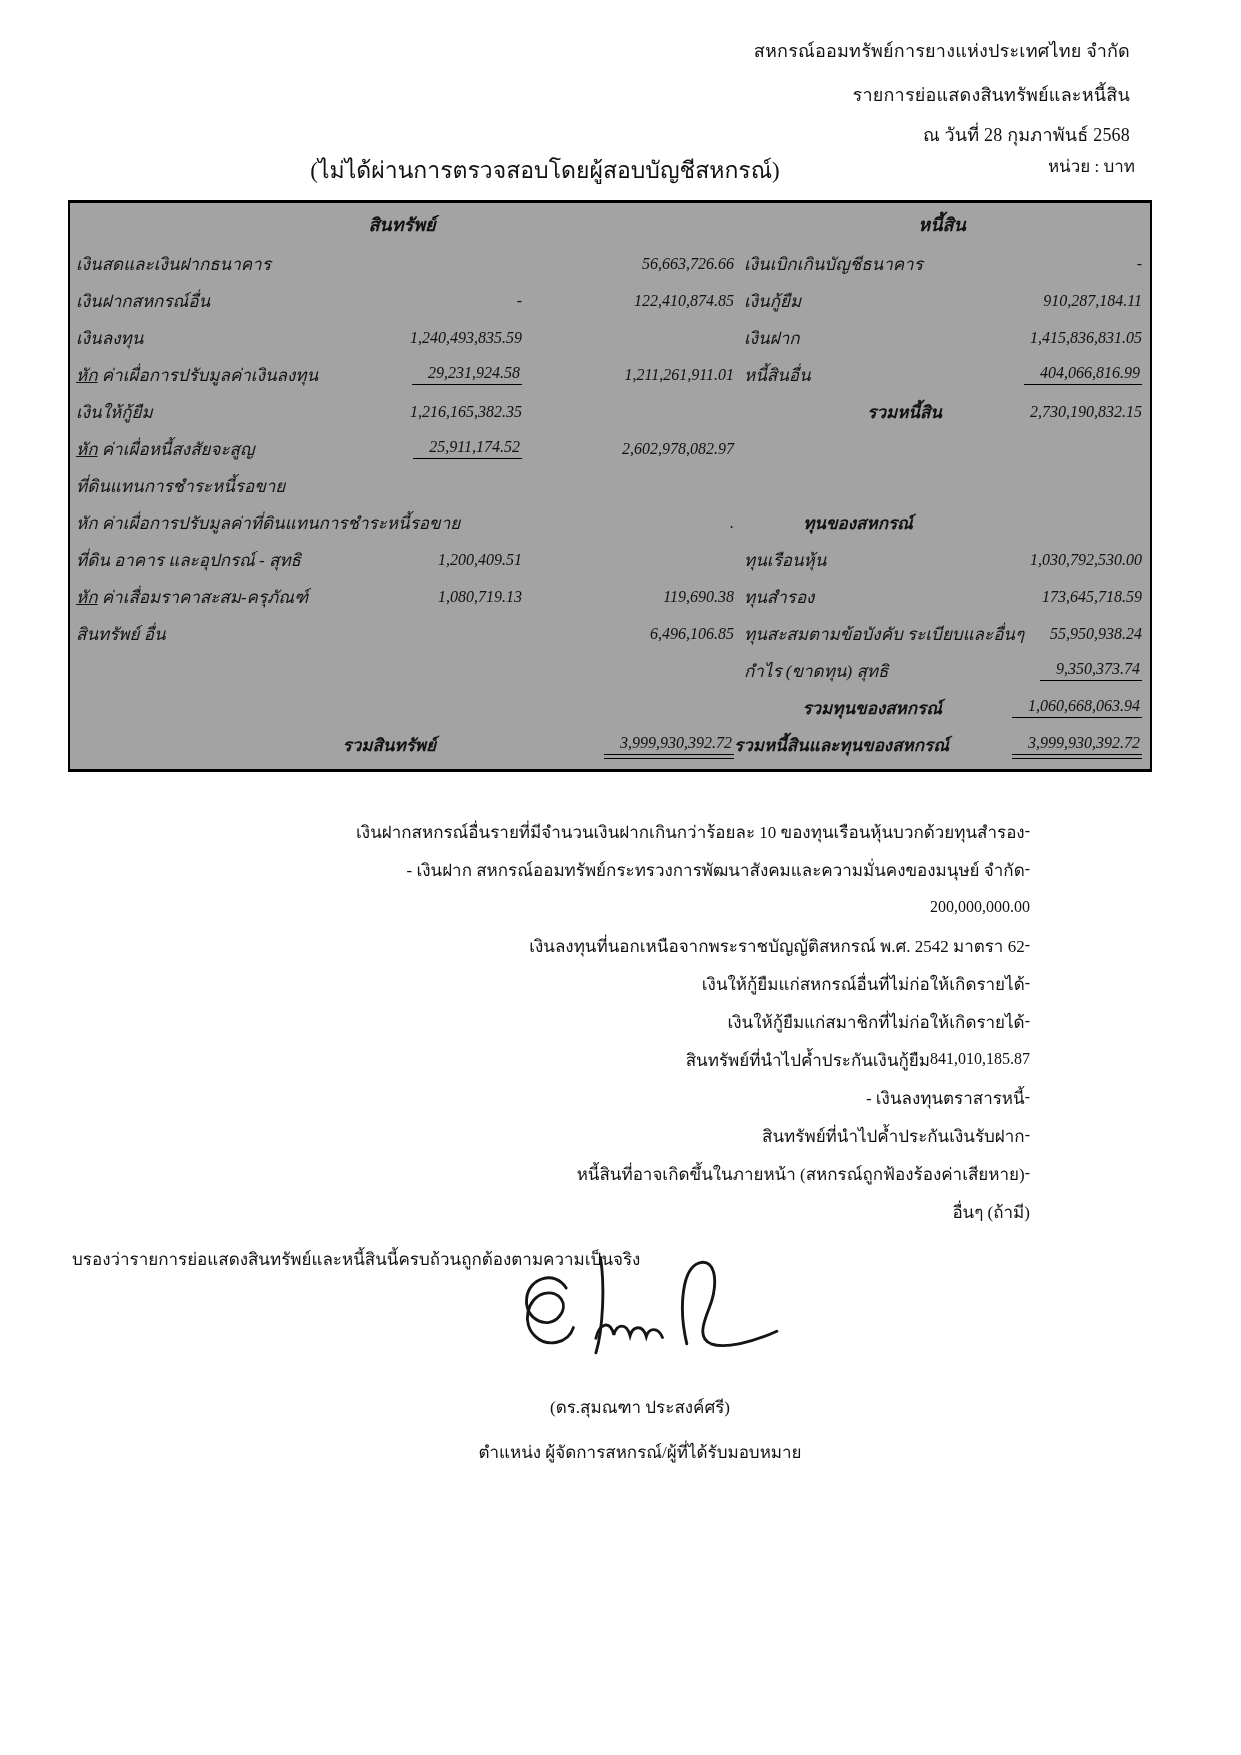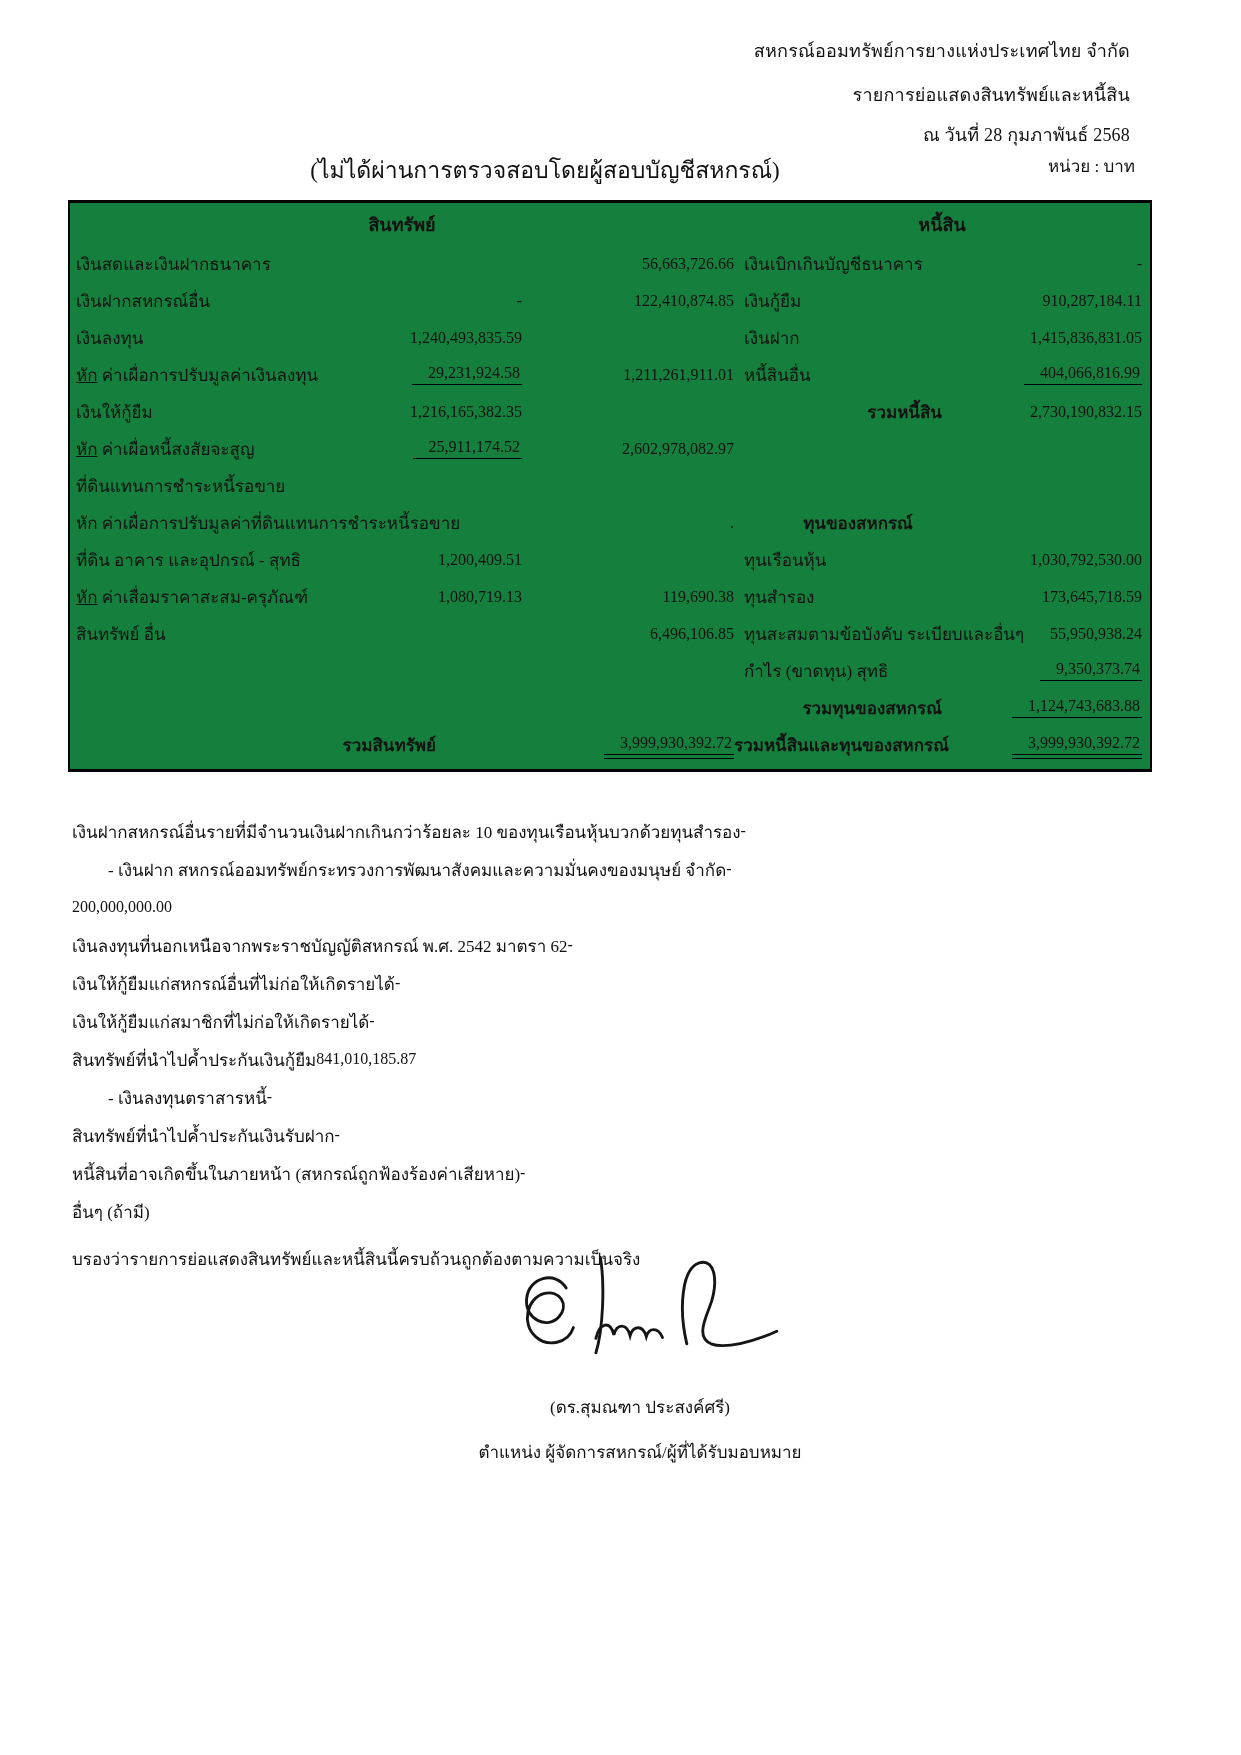--- a/index.html
+++ b/index.html
@@ -13,41 +13,41 @@
   .hline{position:absolute;left:0;width:1130px;text-align:right;font-size:18px;letter-spacing:.2px;}
   .org{top:36px;}
   .title{top:80px;}
   .date{top:120px;}
   .unaud{position:absolute;left:0;top:152px;width:1090px;text-align:center;font-size:23px;}
   .unit{position:absolute;top:152px;right:106px;font-size:17px;}
   
   .btable{
     position:absolute;left:68px;top:200px;width:1084px;height:572px;
     border:2px solid #000;border-top-width:3px;border-bottom-width:3px;
-    box-sizing:border-box;background:#15803d;
+    box-sizing:border-box;background:#a3a3a3;font-style:italic;
   }
   .thead{display:grid;grid-template-columns:664px 416px;height:42px;align-items:center;}
   .thead div{text-align:center;font-weight:700;font-size:18px;}
   .trow{display:grid;grid-template-columns:318px 134px 212px 248px 168px;height:37px;align-items:center;font-size:17px;}
   .td{white-space:nowrap;overflow:visible;}
   .ta{padding-left:6px;}
   .tn{text-align:right;font-size:16px;}
   .tl{padding-left:10px;}
   .tv{text-align:right;font-size:16px;padding-right:8px;}
   .total-label{font-weight:700;text-align:right;}
   .ta.total-label{padding-right:86px;}
   .tl.total-label{padding-left:0;padding-right:40px;}
   .section{font-weight:700;text-align:center;padding-left:0;}
   .hak{text-decoration:underline;}
   .u1{display:inline-block;border-bottom:1.5px solid #000;padding:0 2px 2px 16px;}
   .u2{display:inline-block;position:relative;border-bottom:1.5px solid #000;padding:0 2px 2px 16px;}
   .u2::after{content:"";position:absolute;left:0;right:0;bottom:-5px;border-top:1.5px solid #000;}
   
   .notes{position:absolute;left:72px;top:812px;width:958px;font-size:17px;}
-  .note-row{display:flex;justify-content:flex-start;height:38px;align-items:center;}
+  .note-row{display:flex;justify-content:flex-end;height:38px;align-items:center;}
   .note-row.indent .note-label{padding-left:36px;}
   .note-value{font-size:16px;}
   .cert{position:absolute;left:72px;top:1245px;font-size:17px;}
   
   .signblock{position:absolute;left:340px;top:1252px;width:600px;text-align:center;}
   .signblock svg{display:block;margin:0 auto;}
   .sname{font-size:17px;margin-top:6px;}
   .spos{font-size:17px;margin-top:18px;}
 </style>
 </head>
@@ -149,21 +149,21 @@
           <div class="td tn"></div>
           <div class="td tn"></div>
           <div class="td tl">กำไร (ขาดทุน) สุทธิ</div>
           <div class="td tv"><span class="u1">9,350,373.74</span></div>
         </div>
         <div class="trow">
           <div class="td ta"></div>
           <div class="td tn"></div>
           <div class="td tn"></div>
           <div class="td tl total-label">รวมทุนของสหกรณ์</div>
-          <div class="td tv"><span class="u1">1,124,743,683.88</span></div>
+          <div class="td tv"><span class="u1">1,060,668,063.94</span></div>
         </div>
         <div class="trow">
           <div class="td ta total-label" style="grid-column: 1 / 3;">รวมสินทรัพย์</div>
           <div class="td tn"><span class="u2">3,999,930,392.72</span></div>
           <div class="td tl total-label">รวมหนี้สินและทุนของสหกรณ์</div>
           <div class="td tv"><span class="u2">3,999,930,392.72</span></div>
         </div>
       </div>
   </div>
 

